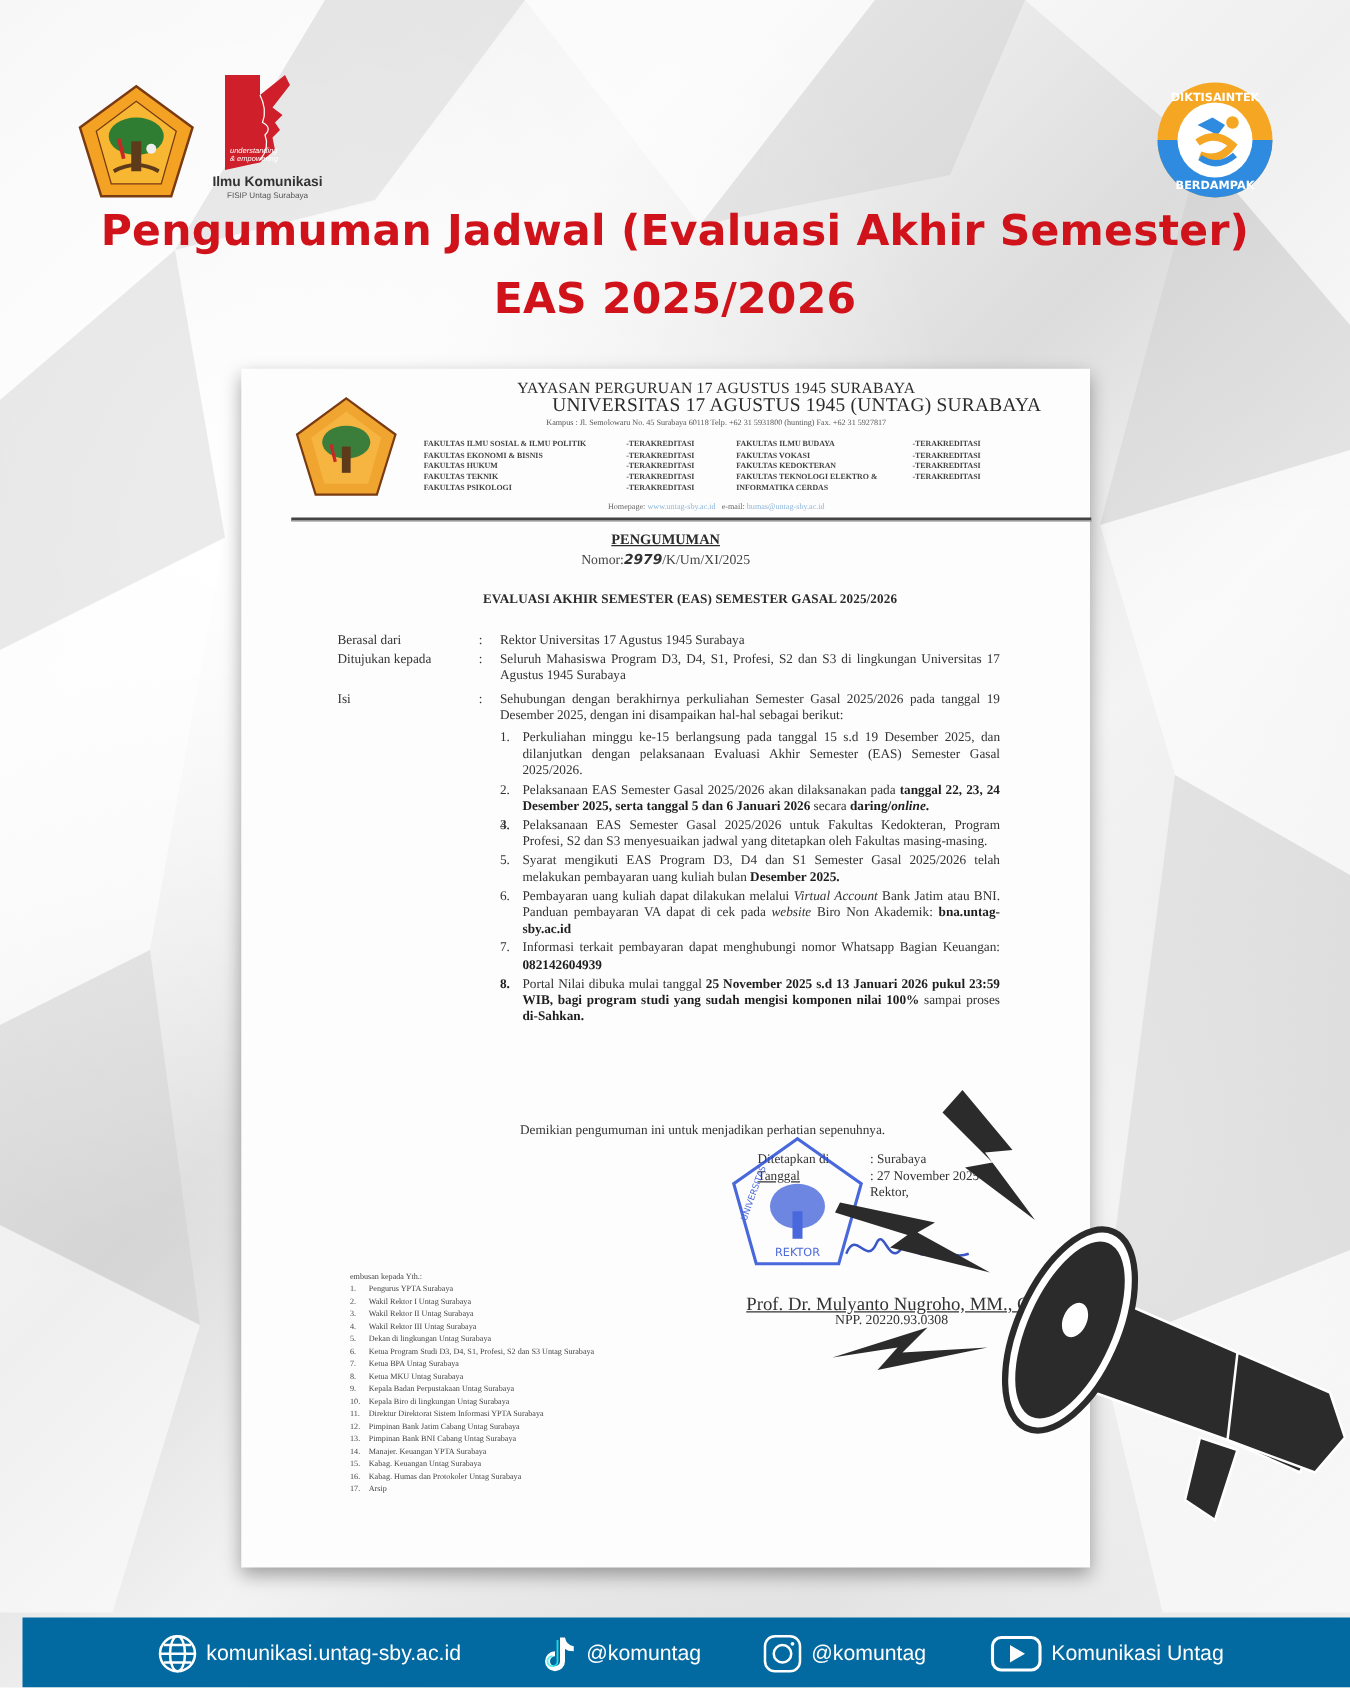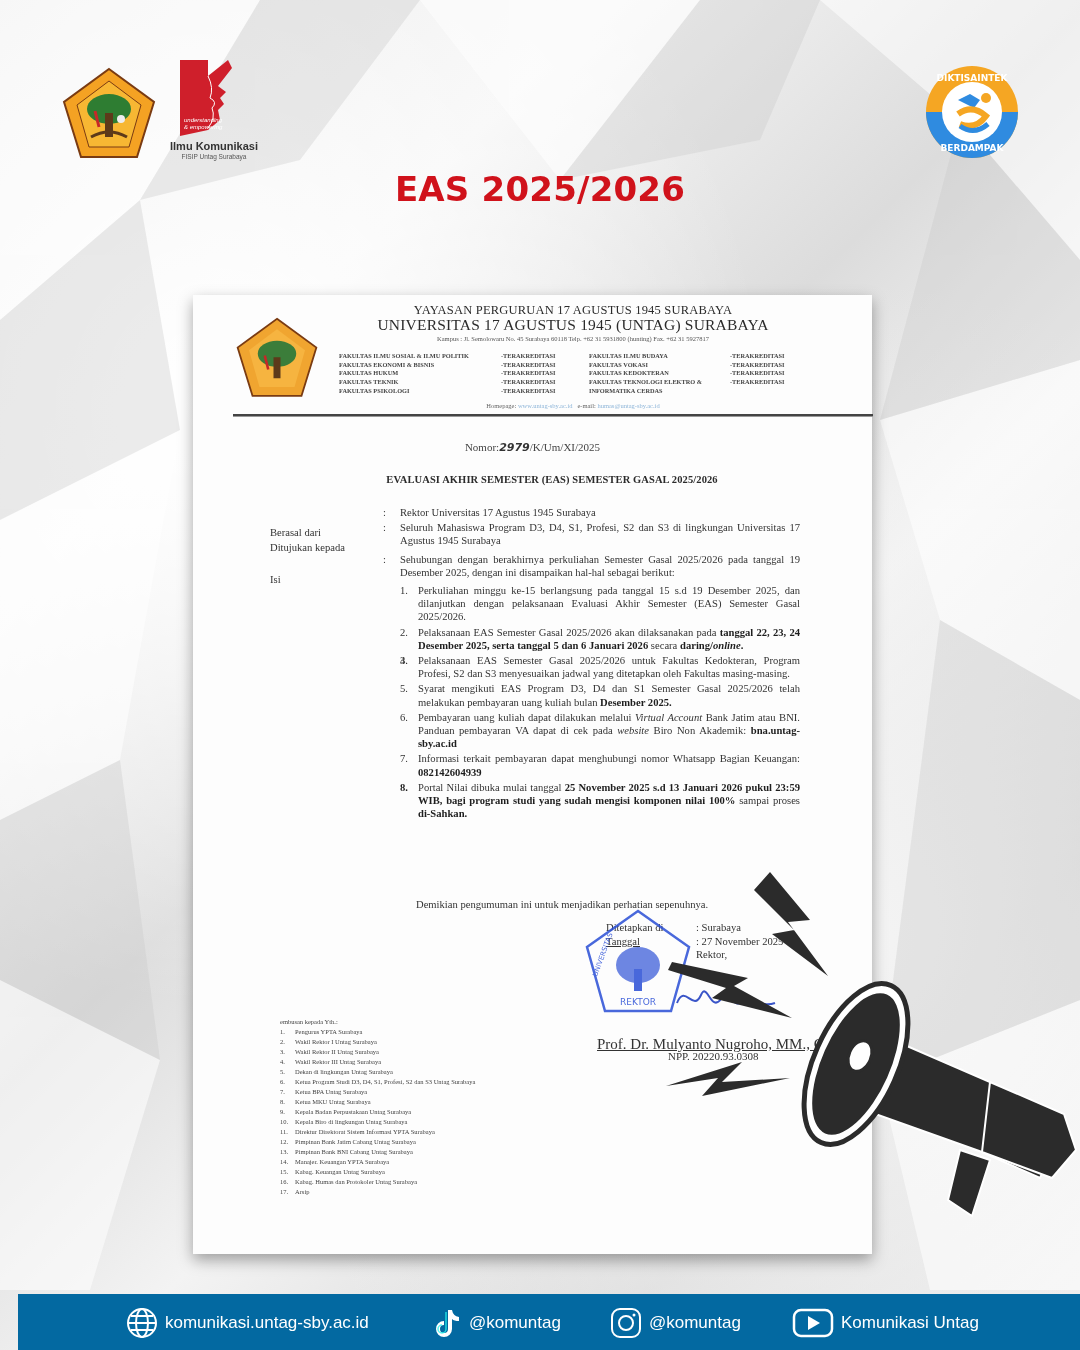--- a/index.html
+++ b/index.html
@@ -28,35 +28,35 @@
   }
 
   
   .paper {
     position: absolute; left: 193px; top: 295px; width: 679px; height: 959px;
     background: #fdfdfd; box-shadow: 0 6px 14px rgba(0,0,0,0.35);
     font-family: "Liberation Serif", serif; color: #2b2b2b;
   }
   .doc-logo { position: absolute; left: 40px; top: 22px; width: 88px; height: 84px; }
   .doc-yayasan { position: absolute; left: 120px; top: 8px; width: 520px; text-align: center; font-size: 12.5px; letter-spacing: 0.2px; }
-  .doc-univ { position: absolute; left: 120px; top: 21px; width: 520px; text-align: center; font-size: 15.5px; letter-spacing: 0.2px; }
+  .doc-univ { position: absolute; left: 120px; top: 21px; width: 520px; text-align: right; font-size: 15.5px; letter-spacing: 0.2px; }
   .doc-address { position: absolute; left: 120px; top: 40px; width: 520px; text-align: center; font-size: 6.5px; color: #555; }
   .faculties { position: absolute; left: 146px; top: 57px; width: 500px; font-size: 6.3px; font-weight: bold; color: #444; }
   .fac-col { position: absolute; top: 0; line-height: 8.7px; white-space: nowrap; }
   .doc-contact { position: absolute; left: 120px; top: 107px; width: 520px; text-align: center; font-size: 6.5px; color: #666; }
   .doc-contact .link { color: #8fb6d9; }
   .doc-rule { position: absolute; left: 40px; top: 119px; width: 640px; height: 3px; background: #444; border-bottom: 1px solid #999; }
 
   .ann-title { position: absolute; left: 0; top: 131px; width: 679px; text-align: center; font-size: 11.5px; font-weight: bold; text-decoration: underline; }
   .ann-number { position: absolute; left: 0; top: 146px; width: 679px; text-align: center; font-size: 11px; color: #444; }
   .ann-number .hand { font-family: "DejaVu Sans", sans-serif; font-style: italic; font-weight: bold; color: #333; }
   .ann-subject { position: absolute; left: 0; top: 179px; width: 679px; text-align: center; font-size: 10.5px; font-weight: bold; letter-spacing: 0.1px; padding-left: 39px; }
 
   .meta { position: absolute; left: 77px; width: 530px; font-size: 10.6px; line-height: 13.2px; color: #333; }
-  .meta .k { position: absolute; left: 0; margin-top: 20px; }
+  .meta .k { position: absolute; left: 0; }
   .meta .c { position: absolute; left: 113px; }
   .meta .v { position: absolute; left: 130px; width: 400px; text-align: justify; }
 
   .items { position: absolute; left: 207px; top: 289px; width: 400px; font-size: 10.6px; line-height: 13.2px; color: #333; }
   .item { position: relative; padding-left: 18px; text-align: justify; margin-bottom: 2px; }
   .item .n { position: absolute; left: 0; top: 0; }
   .b { font-weight: bold; color: #1e1e1e; }
   .i { font-style: italic; }
 
   .closing { position: absolute; left: 223px; top: 604px; font-size: 10.6px; color: #333; white-space: nowrap; }
@@ -134,20 +134,21 @@
   <circle cx="48" cy="48" r="30" fill="#ffffff"></circle>
   <path d="M34 36 L46 30 L56 36 L50 44 Z" fill="#2f8be0"></path>
   <circle cx="62" cy="34" r="5" fill="#f5a623"></circle>
   <path d="M34 50 Q48 40 62 52 Q52 66 36 60" fill="none" stroke="#f5a623" stroke-width="6"></path>
   <path d="M36 62 Q50 72 64 60" fill="none" stroke="#2f8be0" stroke-width="5"></path>
   <text x="48" y="17" font-size="9" font-weight="bold" fill="#fff" text-anchor="middle" font-family="DejaVu Sans, sans-serif">DIKTISAINTEK</text>
   <text x="48" y="87" font-size="9" font-weight="bold" fill="#fff" text-anchor="middle" font-family="DejaVu Sans, sans-serif">BERDAMPAK</text>
 </svg>
 
 <div class="headline">
+  <div>Pengumuman Jadwal (Evaluasi Akhir Semester)</div>
   <div style="margin-top:4px;">EAS 2025/2026</div>
 </div>
 
 <div class="paper">
 
   <svg class="doc-logo" viewBox="0 0 96 96">
     <polygon points="48,2 93,35 76,90 20,90 3,35" fill="#f0a530" stroke="#7a3b12" stroke-width="2"></polygon>
     <polygon points="48,14 80,38 68,80 28,80 16,38" fill="#f6b440"></polygon>
     <ellipse cx="48" cy="42" rx="22" ry="15" fill="#3b7d3a"></ellipse>
     <rect x="44" y="46" width="8" height="24" fill="#5d3a1a"></rect>
@@ -190,20 +191,21 @@
 
   <div class="doc-contact">
     <span>Homepage:</span>
     <span class="link">www.untag-sby.ac.id</span>
     &nbsp;
     <span>e-mail:</span>
     <span class="link">humas@untag-sby.ac.id</span>
   </div>
   <div class="doc-rule"></div>
 
+  <div class="ann-title">PENGUMUMAN</div>
   <div class="ann-number">
     <span>Nomor:</span><span class="hand">2979</span><span>/K/Um/XI/2025</span>
   </div>
   <div class="ann-subject">EVALUASI AKHIR SEMESTER (EAS) SEMESTER GASAL 2025/2026</div>
 
   <div class="meta" style="top:211px;">
     <span class="k">Berasal dari</span>
     <span class="c">:</span>
     <span class="v">Rektor Universitas 17 Agustus 1945 Surabaya</span>
   </div>

